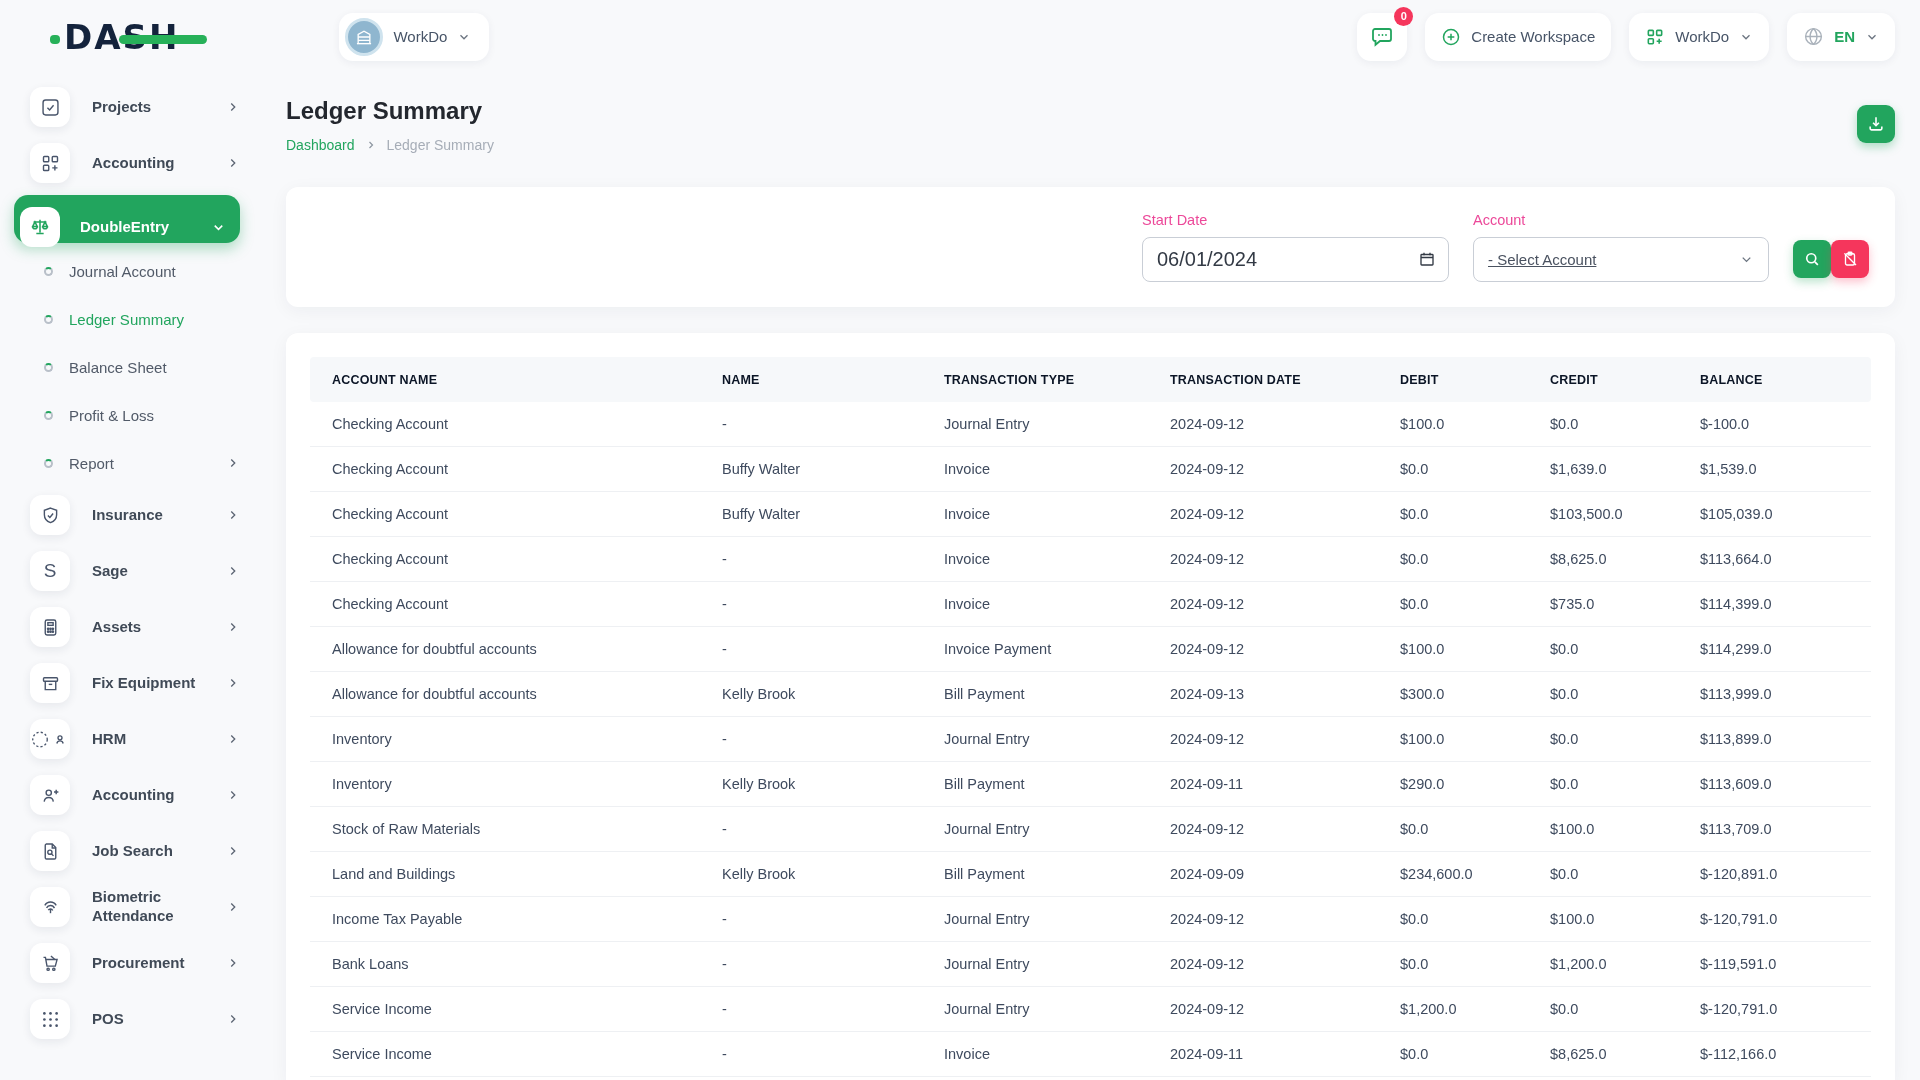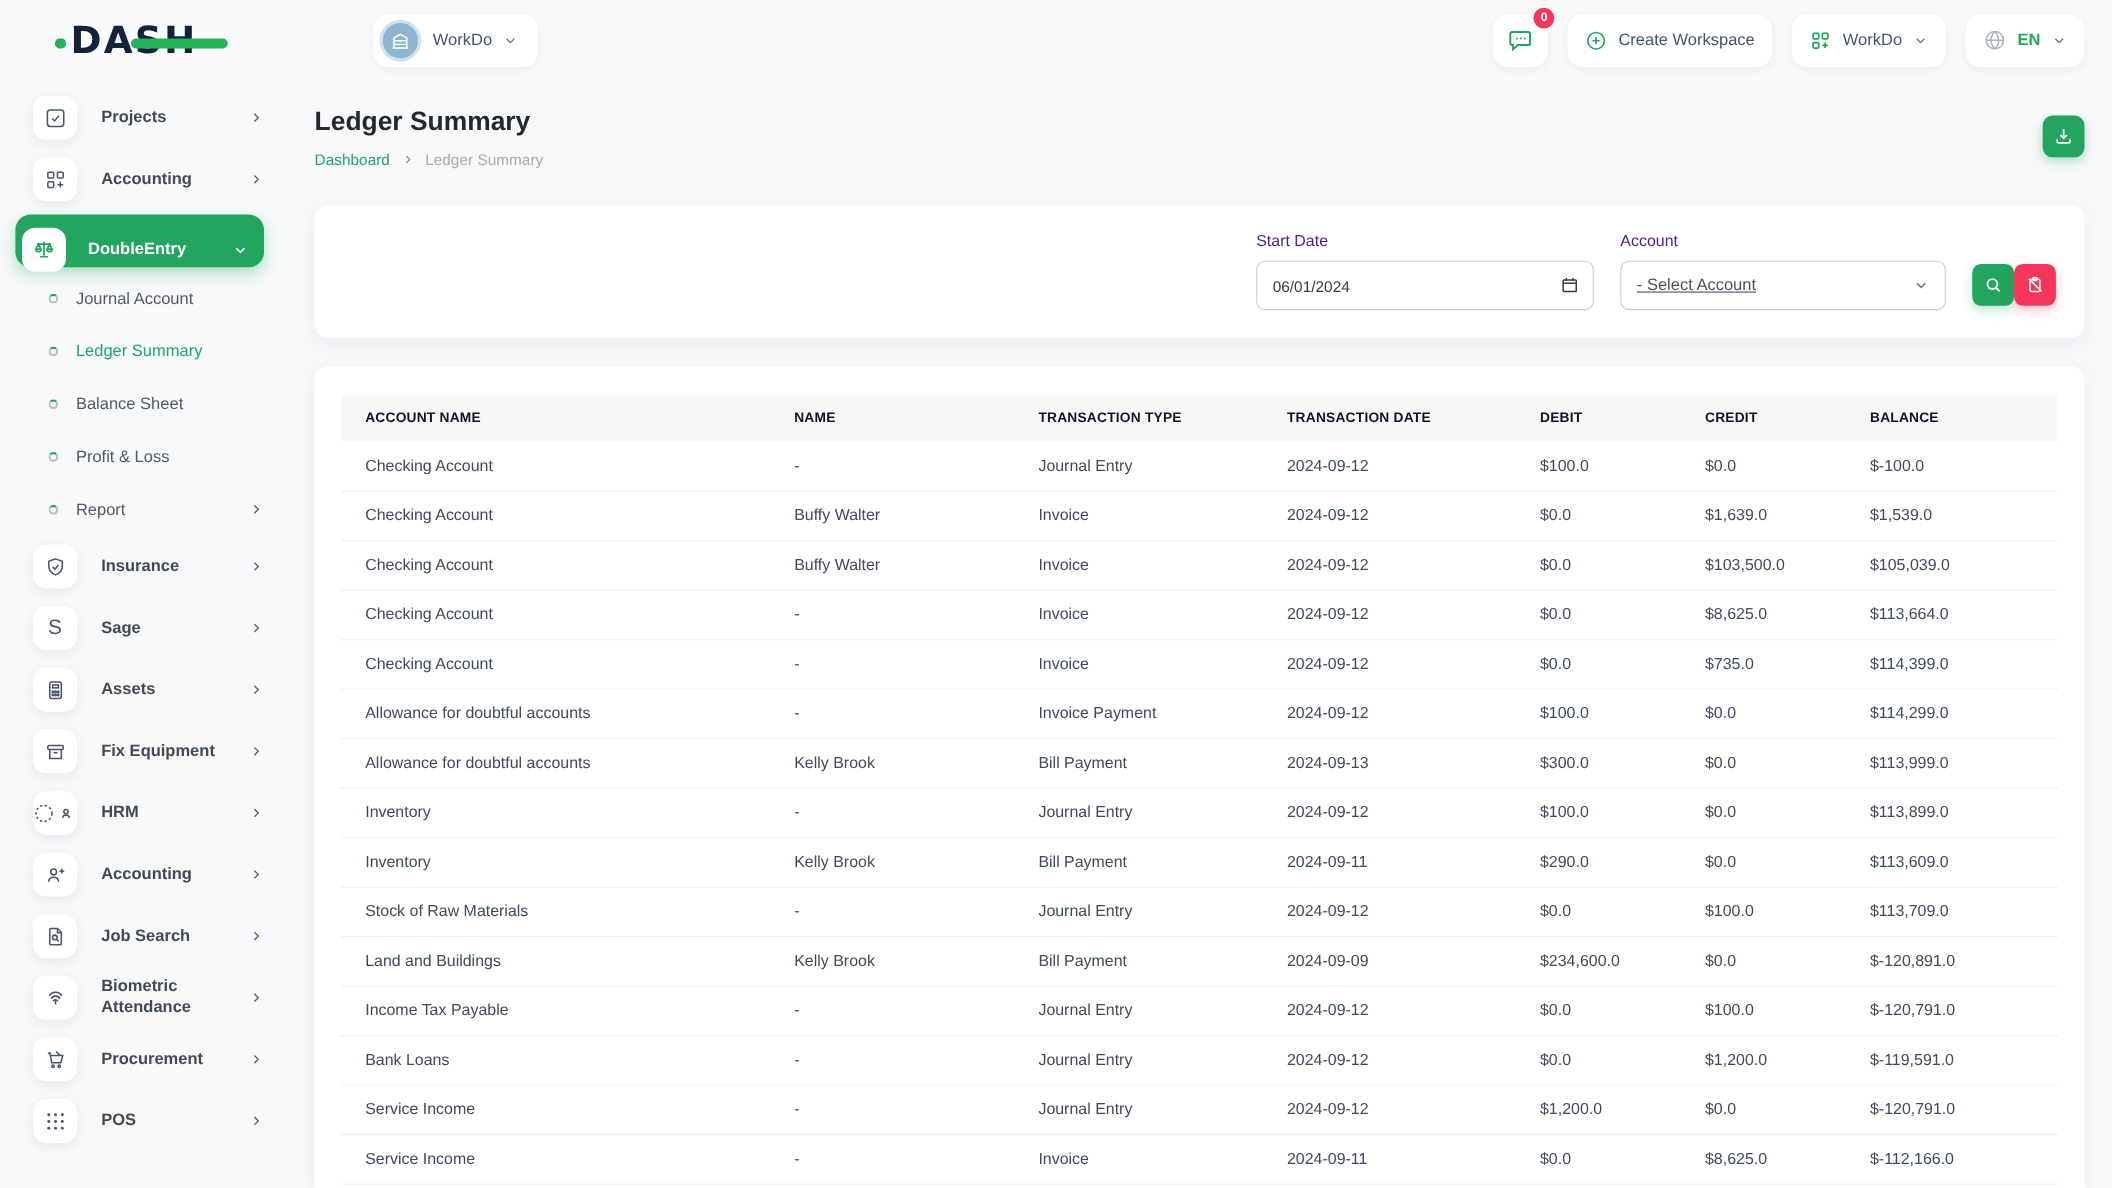--- a/index.html
+++ b/index.html
@@ -44,23 +44,23 @@
   .page-title { font-size:24px; font-weight:700; color:#23272e; }
   .breadcrumb { margin-top:12px; display:flex; align-items:center; gap:10px; font-size:14px; }
   .crumb-link { color:#22a55e; cursor:pointer; }
   .crumb-sep { color:#8d96a0; font-size:12px; }
   .crumb-current { color:#a6adb7; }
   .download-btn { margin-left:auto; margin-top:8px; width:38px; height:38px; border-radius:9px; background:#22a55e; border:none; display:flex; align-items:center; justify-content:center; cursor:pointer; box-shadow:0 4px 10px rgba(34,165,94,.35); }
 
   
   .filter-card { margin-top:34px; background:#fff; border-radius:12px; box-shadow:0 4px 18px rgba(20,35,60,.05); height:120px; display:flex; align-items:center; justify-content:flex-end; padding:0 26px; gap:24px; }
   .field { display:flex; flex-direction:column; }
-  .field label { font-size:14.5px; color:#4c1d95; margin-bottom:9px; }
+  .field label { font-size:14.5px; color:#ec4899; margin-bottom:9px; }
   .date-wrap { position:relative; }
-  .date-input { width:307px; height:45px; border:1px solid #c9ced6; border-radius:8px; padding:0 40px 0 14px; font-size:14px; color:#333a45; font-family:"Liberation Sans", sans-serif; background:#fff; }
+  .date-input { width:307px; height:45px; border:1px solid #c9ced6; border-radius:8px; padding:0 40px 0 14px; font-size:20px; color:#333a45; font-family:"Liberation Sans", sans-serif; background:#fff; }
   .date-cal { position:absolute; right:13px; top:13px; pointer-events:none; }
   .select-box { width:296px; height:45px; border:1px solid #c9ced6; border-radius:8px; display:flex; align-items:center; padding:0 14px; font-size:15px; color:#4a5260; cursor:pointer; background:#fff;text-decoration:underline; }
   .select-box .chev { margin-left:auto; }
   .sq-btn { width:38px; height:38px; border:none; border-radius:8px; display:flex; align-items:center; justify-content:center; cursor:pointer; }
   .search-btn { background:#22a55e; box-shadow:0 4px 10px rgba(34,165,94,.3); }
   .reset-btn { background:#f5365c; box-shadow:0 4px 10px rgba(245,54,92,.3); margin-left:-12px; }
   .btn-pair { display:flex; gap:12px; align-items:center; margin-top:24px; }
 
   
   .table-card { margin-top:26px; background:#fff; border-radius:12px 12px 0 0; box-shadow:0 4px 18px rgba(20,35,60,.05); padding:24px 24px 0 24px; height:calc(1080px - 330px); overflow:hidden; }

